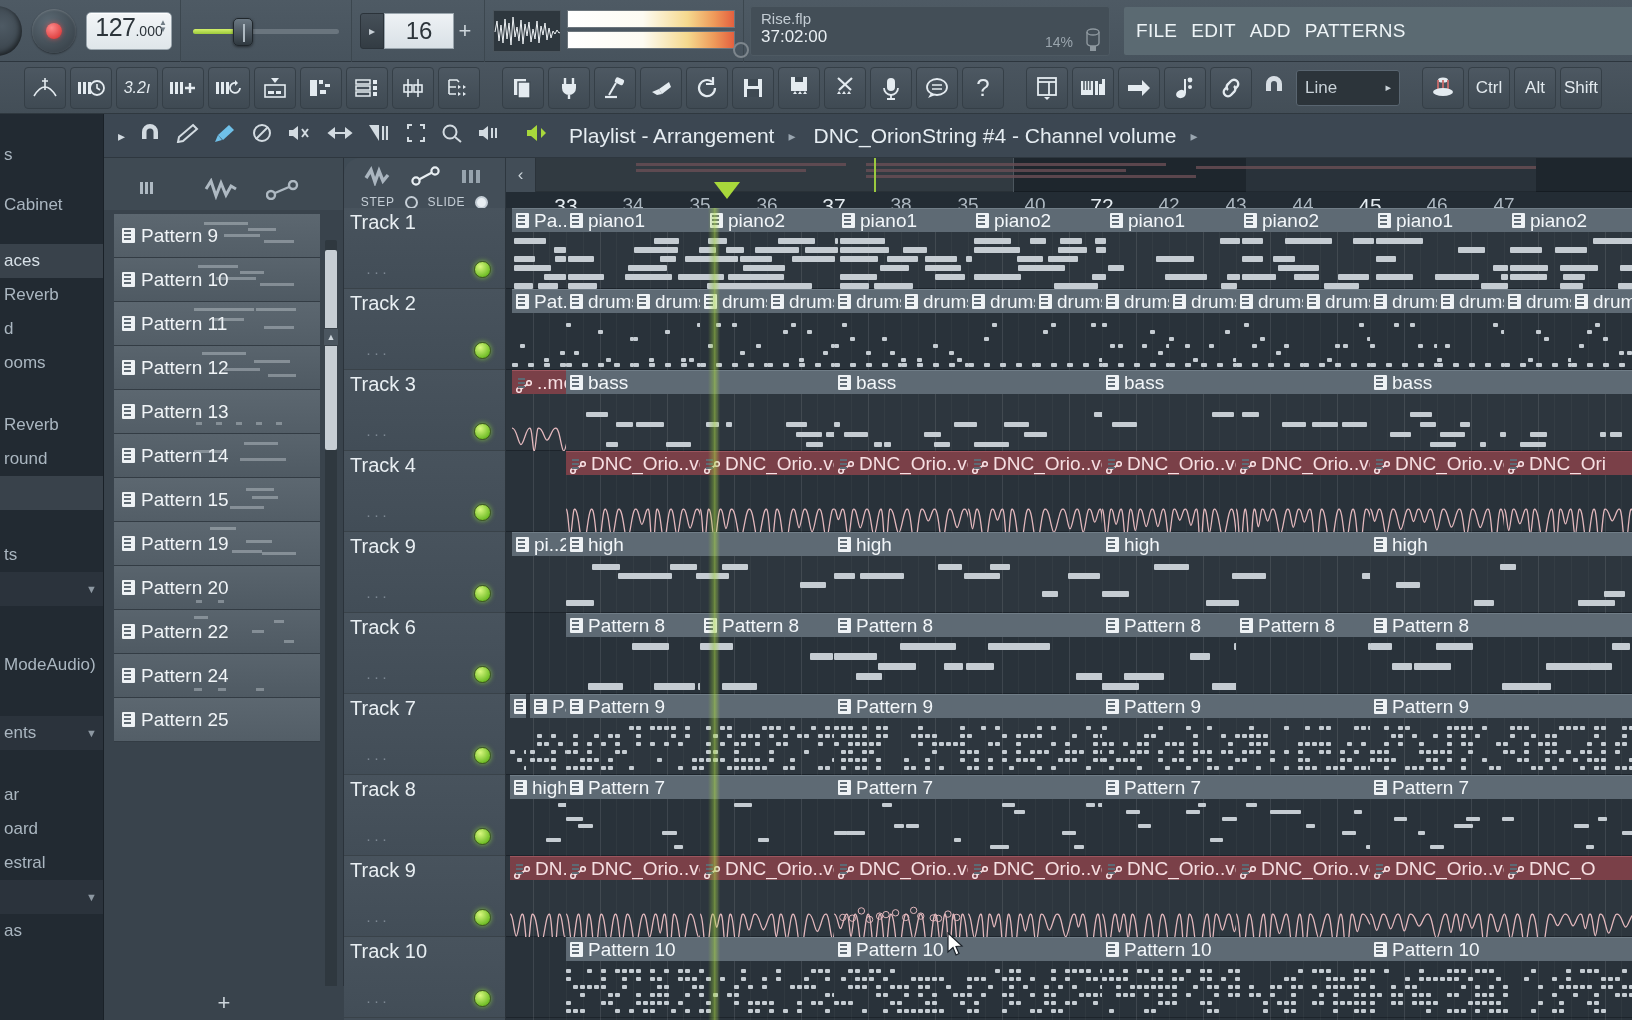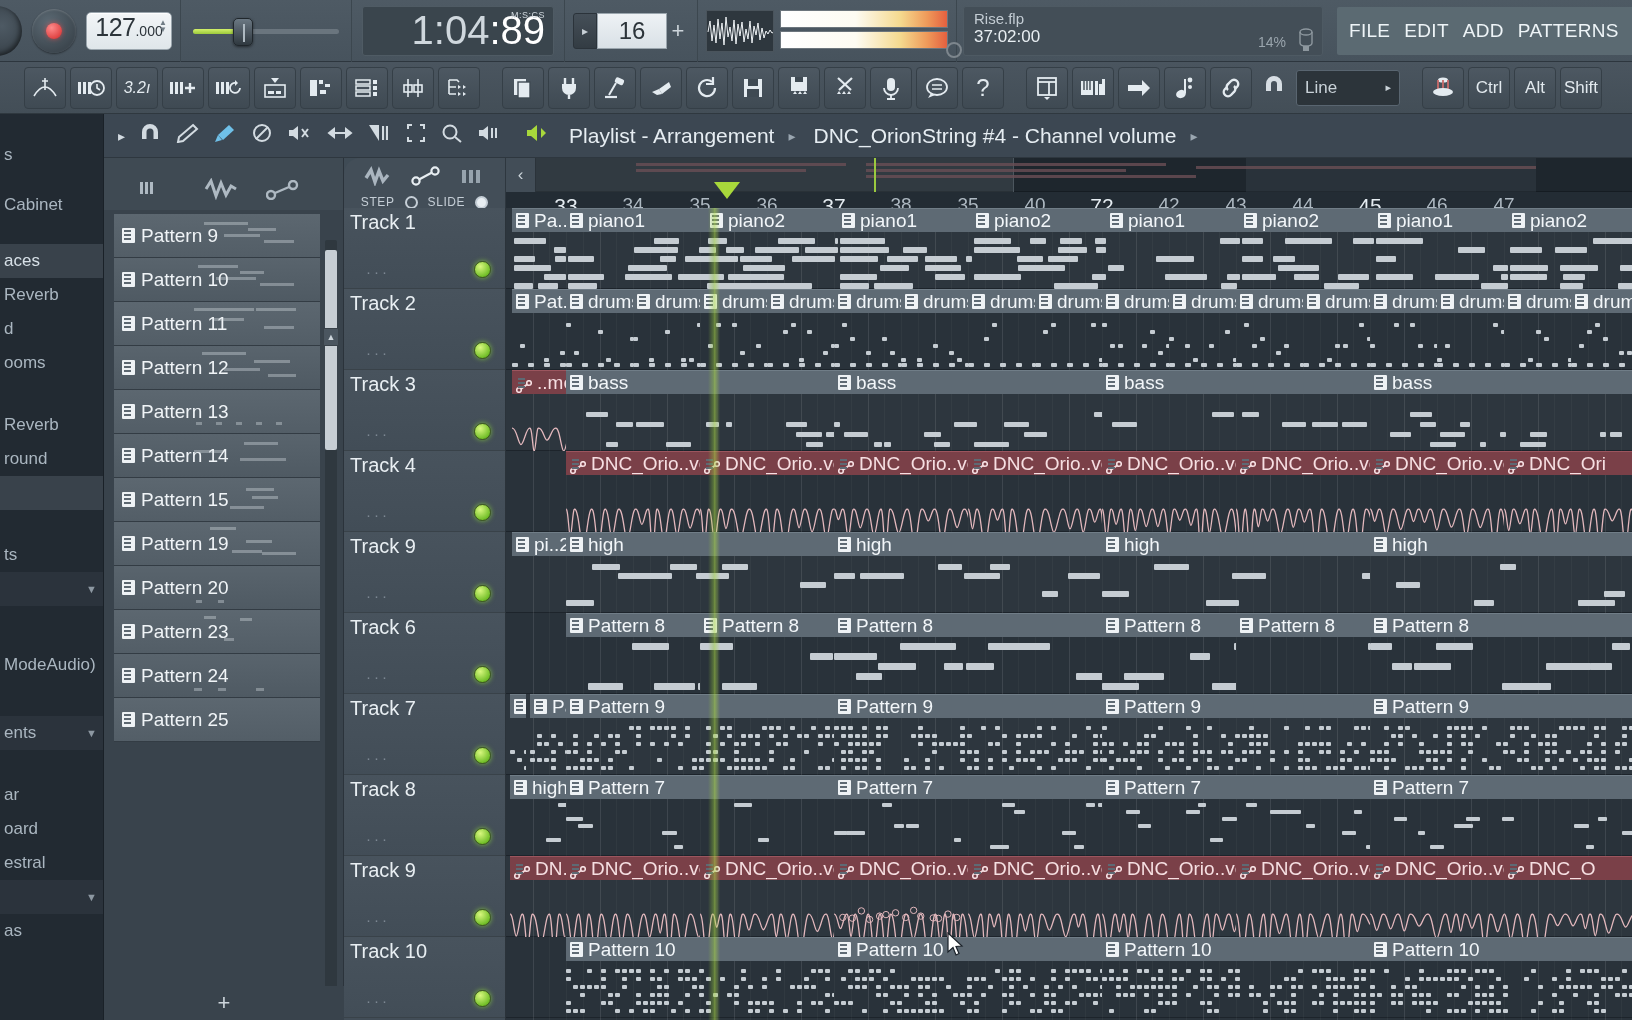--- a/index.html
+++ b/index.html
@@ -285,27 +285,20 @@
     </div>
 
     <div class="tb-sec" style="padding:0;">
       <div class="vol-slider">
         <div class="vol-track"></div>
         <div class="vol-fill"></div>
         <div class="vol-handle"></div>
       </div>
     </div>
 
-    <div class="tb-sec" style="padding:0 4px;">
-      <div class="time-display">
-        <span class="time-main">1:04</span>
-        <span class="time-cs">:89</span>
-        <span class="time-unit">M:S:CS</span>
-      </div>
-    </div>
 
     <div class="tb-sec">
       <div class="pat-sel">
         <div class="pat-arrow">▸</div>
         <div class="pat-num">16</div>
         <div class="pat-plus">+</div>
       </div>
     </div>
 
     <div class="tb-sec" style="gap:6px;">
@@ -694,27 +687,28 @@
           </span>
       </div>
       <div class="patitem alt">
         <span class="pat-icon"></span>
         <span class="pat-label">Pattern 20</span>
         <span class="pat-mini">
             <i style="left:2px;top:30px;width:6px"></i>
             <i style="left:24px;top:30px;width:6px"></i>
           </span>
       </div>
-      <div class="patitem">
+      <div class="patitem alt">
         <span class="pat-icon"></span>
-        <span class="pat-label">Pattern 23</span>
+        <span class="pat-label">Pattern 22</span>
         <span class="pat-mini">
-            <i style="left:10px;top:2px;width:12px"></i>
-            <i style="left:46px;top:4px;width:12px"></i>
-            <i style="left:30px;top:24px;width:10px"></i>
+            <i style="left:0px;top:2px;width:14px"></i>
+            <i style="left:80px;top:6px;width:10px"></i>
+            <i style="left:58px;top:16px;width:12px"></i>
+            <i style="left:90px;top:26px;width:10px"></i>
           </span>
       </div>
       <div class="patitem alt">
         <span class="pat-icon"></span>
         <span class="pat-label">Pattern 24</span>
         <span class="pat-mini">
             <i style="left:0px;top:30px;width:8px"></i>
             <i style="left:24px;top:30px;width:8px"></i>
             <i style="left:62px;top:30px;width:8px"></i>
           </span>

